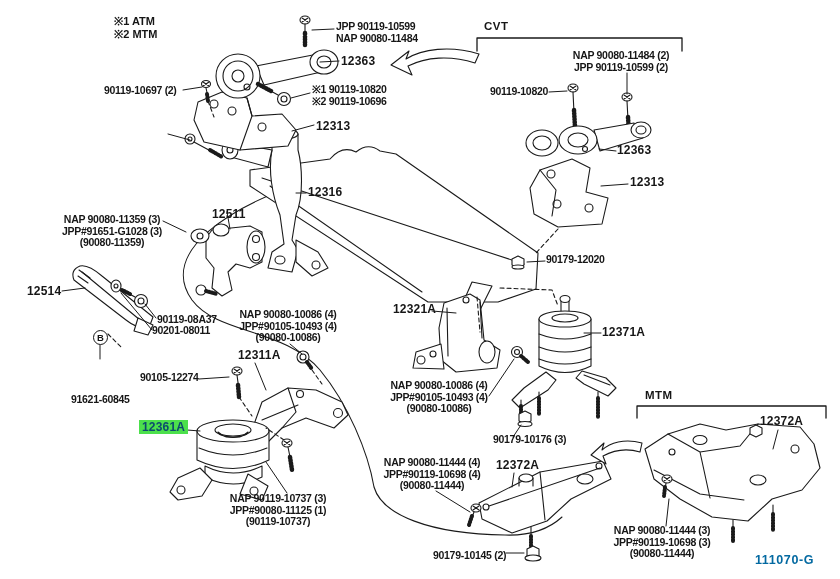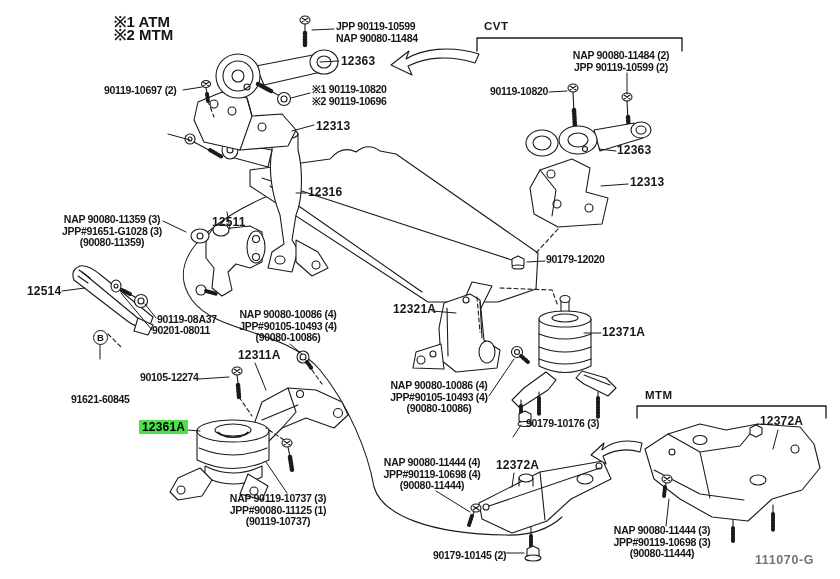--- a/index.html
+++ b/index.html
@@ -4,24 +4,24 @@
 <style>
   *{margin:0;padding:0;box-sizing:border-box}
   html,body{background:#ffffff}
   body{font-family:"Liberation Sans",sans-serif}
   .canvas{position:relative;width:840px;height:579px;background:#fff;overflow:hidden}
   svg.art{position:absolute;left:0;top:0}
   .labels{position:absolute;left:0;top:0;width:100%;height:100%}
   .lbl{position:absolute;font-weight:bold;font-size:10.5px;line-height:11.5px;letter-spacing:-0.3px;color:#161616;white-space:nowrap}
   .lbl.ctr{text-align:center}
   .lbl.part{font-size:12px;line-height:12px;letter-spacing:0.2px}
-  .lbl.hl{background:var(--hl,#4ce04c);color:#000000;padding:0 3px;line-height:14px}
-  .note{font-size:15px;line-height:13px;letter-spacing:0}
+  .lbl.hl{background:var(--hl,#4ce04c);color:#0c4a6e;padding:0 3px;line-height:14px}
+  .note{font-size:11px;line-height:13px;letter-spacing:0}
   .grp{position:absolute;font-weight:bold;font-size:11.5px;letter-spacing:0.5px;color:#161616}
-  .code{position:absolute;font-weight:bold;font-size:12.5px;letter-spacing:0.6px;color:#737373}
+  .code{position:absolute;font-weight:bold;font-size:12.5px;letter-spacing:0.6px;color:#0369a1}
   .marker-b{position:absolute;width:15px;height:15px;border:1.6px solid #161616;border-radius:50%;
             font-size:9.5px;font-weight:bold;display:flex;align-items:center;justify-content:center;color:#161616;background:#fff}
 </style>
 </head>
 <body>
 
 <div class="canvas">
 
 <svg class="art" width="840" height="579" viewBox="0 0 840 579">
   <g stroke="#1a1a1a" stroke-width="1.1" fill="none" stroke-linejoin="round" stroke-linecap="round">
@@ -353,21 +353,21 @@
       <div class="lbl" style="left: 312px; top: 84px;">
         <div>※1 90119-10820</div>
         <div>※2 90119-10696</div>
       </div>
       <div class="lbl part" style="left: 316px; top: 120px;">
         <div>12313</div>
       </div>
       <div class="lbl part" style="left: 308px; top: 186px;">
         <div>12316</div>
       </div>
-      <div class="lbl part" style="left: 212px; top: 216px;">
+      <div class="lbl part" style="left: 212px; top: 208px;">
         <div>12511</div>
       </div>
       <div class="lbl ctr" style="left: 61px; top: 214px; width: 102px;">
         <div>NAP 90080-11359 (3)</div>
         <div>JPP#91651-G1028 (3)</div>
         <div>(90080-11359)</div>
       </div>
       <div class="lbl part" style="left: 27px; top: 285px;">
         <div>12514</div>
       </div>
@@ -419,21 +419,21 @@
         <div>12321A</div>
       </div>
       <div class="lbl part" style="left: 602px; top: 326px;">
         <div>12371A</div>
       </div>
       <div class="lbl ctr" style="left: 389px; top: 380px; width: 100px;">
         <div>NAP 90080-10086 (4)</div>
         <div>JPP#90105-10493 (4)</div>
         <div>(90080-10086)</div>
       </div>
-      <div class="lbl" style="left: 493px; top: 418px; margin-left: 33px;">
+      <div class="lbl" style="left: 493px; top: 434px;">
         <div>90179-10176 (3)</div>
       </div>
       <div class="lbl ctr" style="left: 383px; top: 457px; width: 98px;">
         <div>NAP 90080-11444 (4)</div>
         <div>JPP#90119-10698 (4)</div>
         <div>(90080-11444)</div>
       </div>
       <div class="lbl part" style="left: 496px; top: 459px;">
         <div>12372A</div>
       </div>

